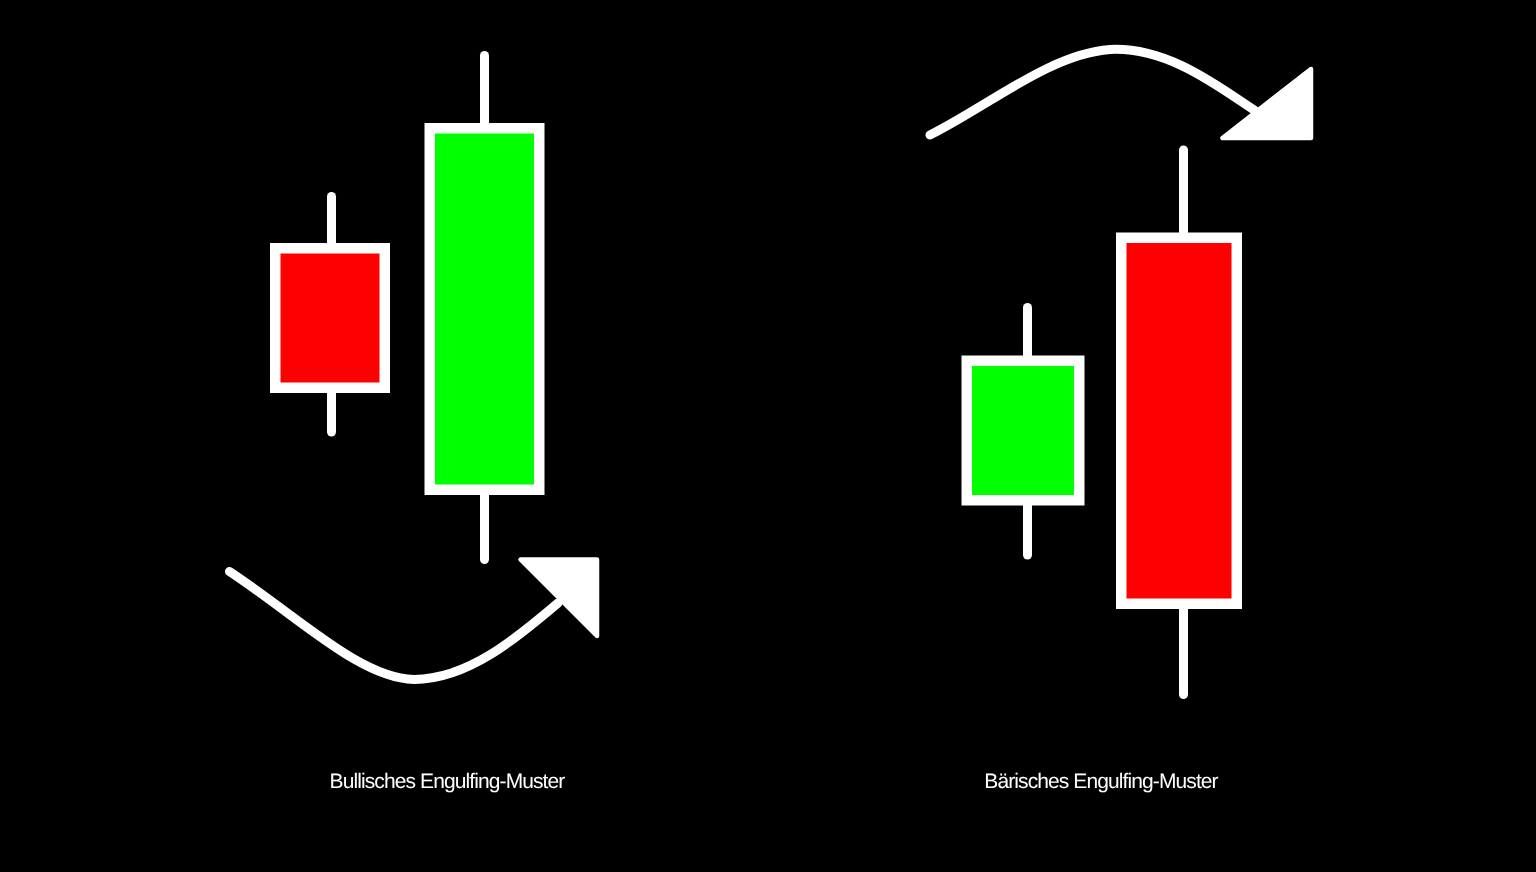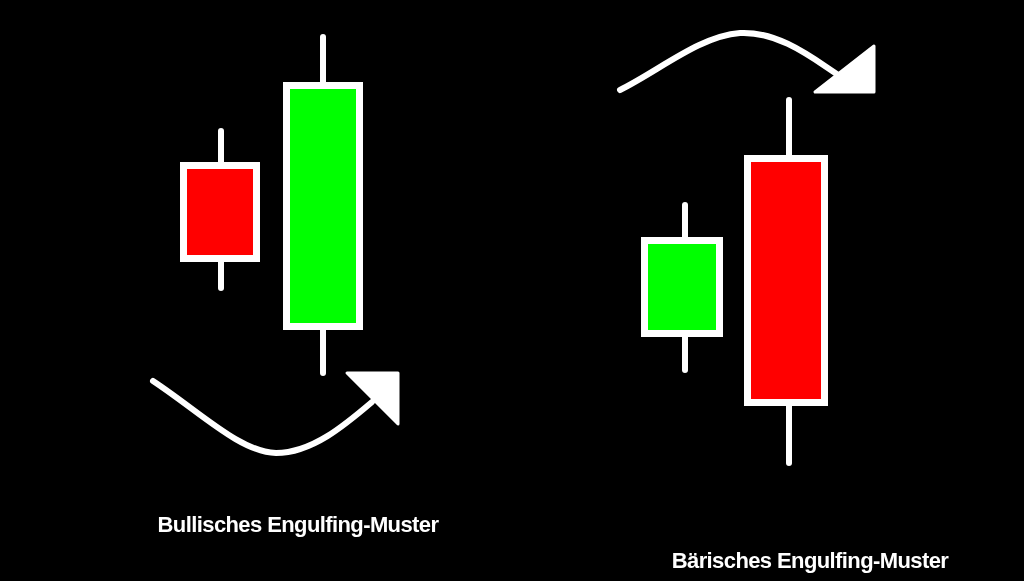--- a/index.html
+++ b/index.html
@@ -1,18 +1,18 @@
 <!DOCTYPE html>
 <html><head>
 <meta charset="utf-8">
 <style>
   html, body { margin: 0; padding: 0; background: #000; }
   body { width: 1024px; height: 581px; position: relative; overflow: hidden; font-family: "Liberation Sans", sans-serif; }
   svg.canvas { position: absolute; left: 0; top: 0; }
-  .label { position: absolute; top: 512px; color: #fff; font-size: 22px; letter-spacing: -0.6px; white-space: nowrap; transform: translateX(-50%); font-weight: bold; }
+  .label { position: absolute; top: 512px; color: #fff; font-size: 14px; letter-spacing: -0.6px; white-space: nowrap; transform: translateX(-50%); }
 </style>
 </head>
 <body>
 
 <svg class="canvas" width="1024" height="581" viewBox="0 0 1024 581">
   <g id="pattern-0">
       <g>
         <line x1="221" x2="221" y1="131" y2="288" stroke="#ffffff" stroke-width="6" stroke-linecap="round"></line>
         <rect x="180" y="162" width="80" height="100" fill="#ffffff"></rect>
         <rect x="187" y="169" width="66" height="86" fill="#ff0000"></rect>
@@ -39,13 +39,13 @@
         <rect x="751" y="162" width="70" height="237" fill="#ff0000"></rect>
       </g>
       <g>
         <path d="M620,90 C660,70 700,36 740,33 C780,31 815,60 840,76" fill="none" stroke="#ffffff" stroke-width="6" stroke-linecap="round"></path>
         <polygon points="815,92 874,92 874,46" fill="#ffffff" stroke="#ffffff" stroke-linejoin="round" stroke-width="3"></polygon>
       </g>
     </g>
 </svg>
 
 <div class="label" style="left:298px;">Bullisches Engulfing-Muster</div>
-<div class="label" style="left:810px;margin-top:36px;">Bärisches Engulfing-Muster</div>
+<div class="label" style="left:734px;">Bärisches Engulfing-Muster</div>
 
 </body></html>

